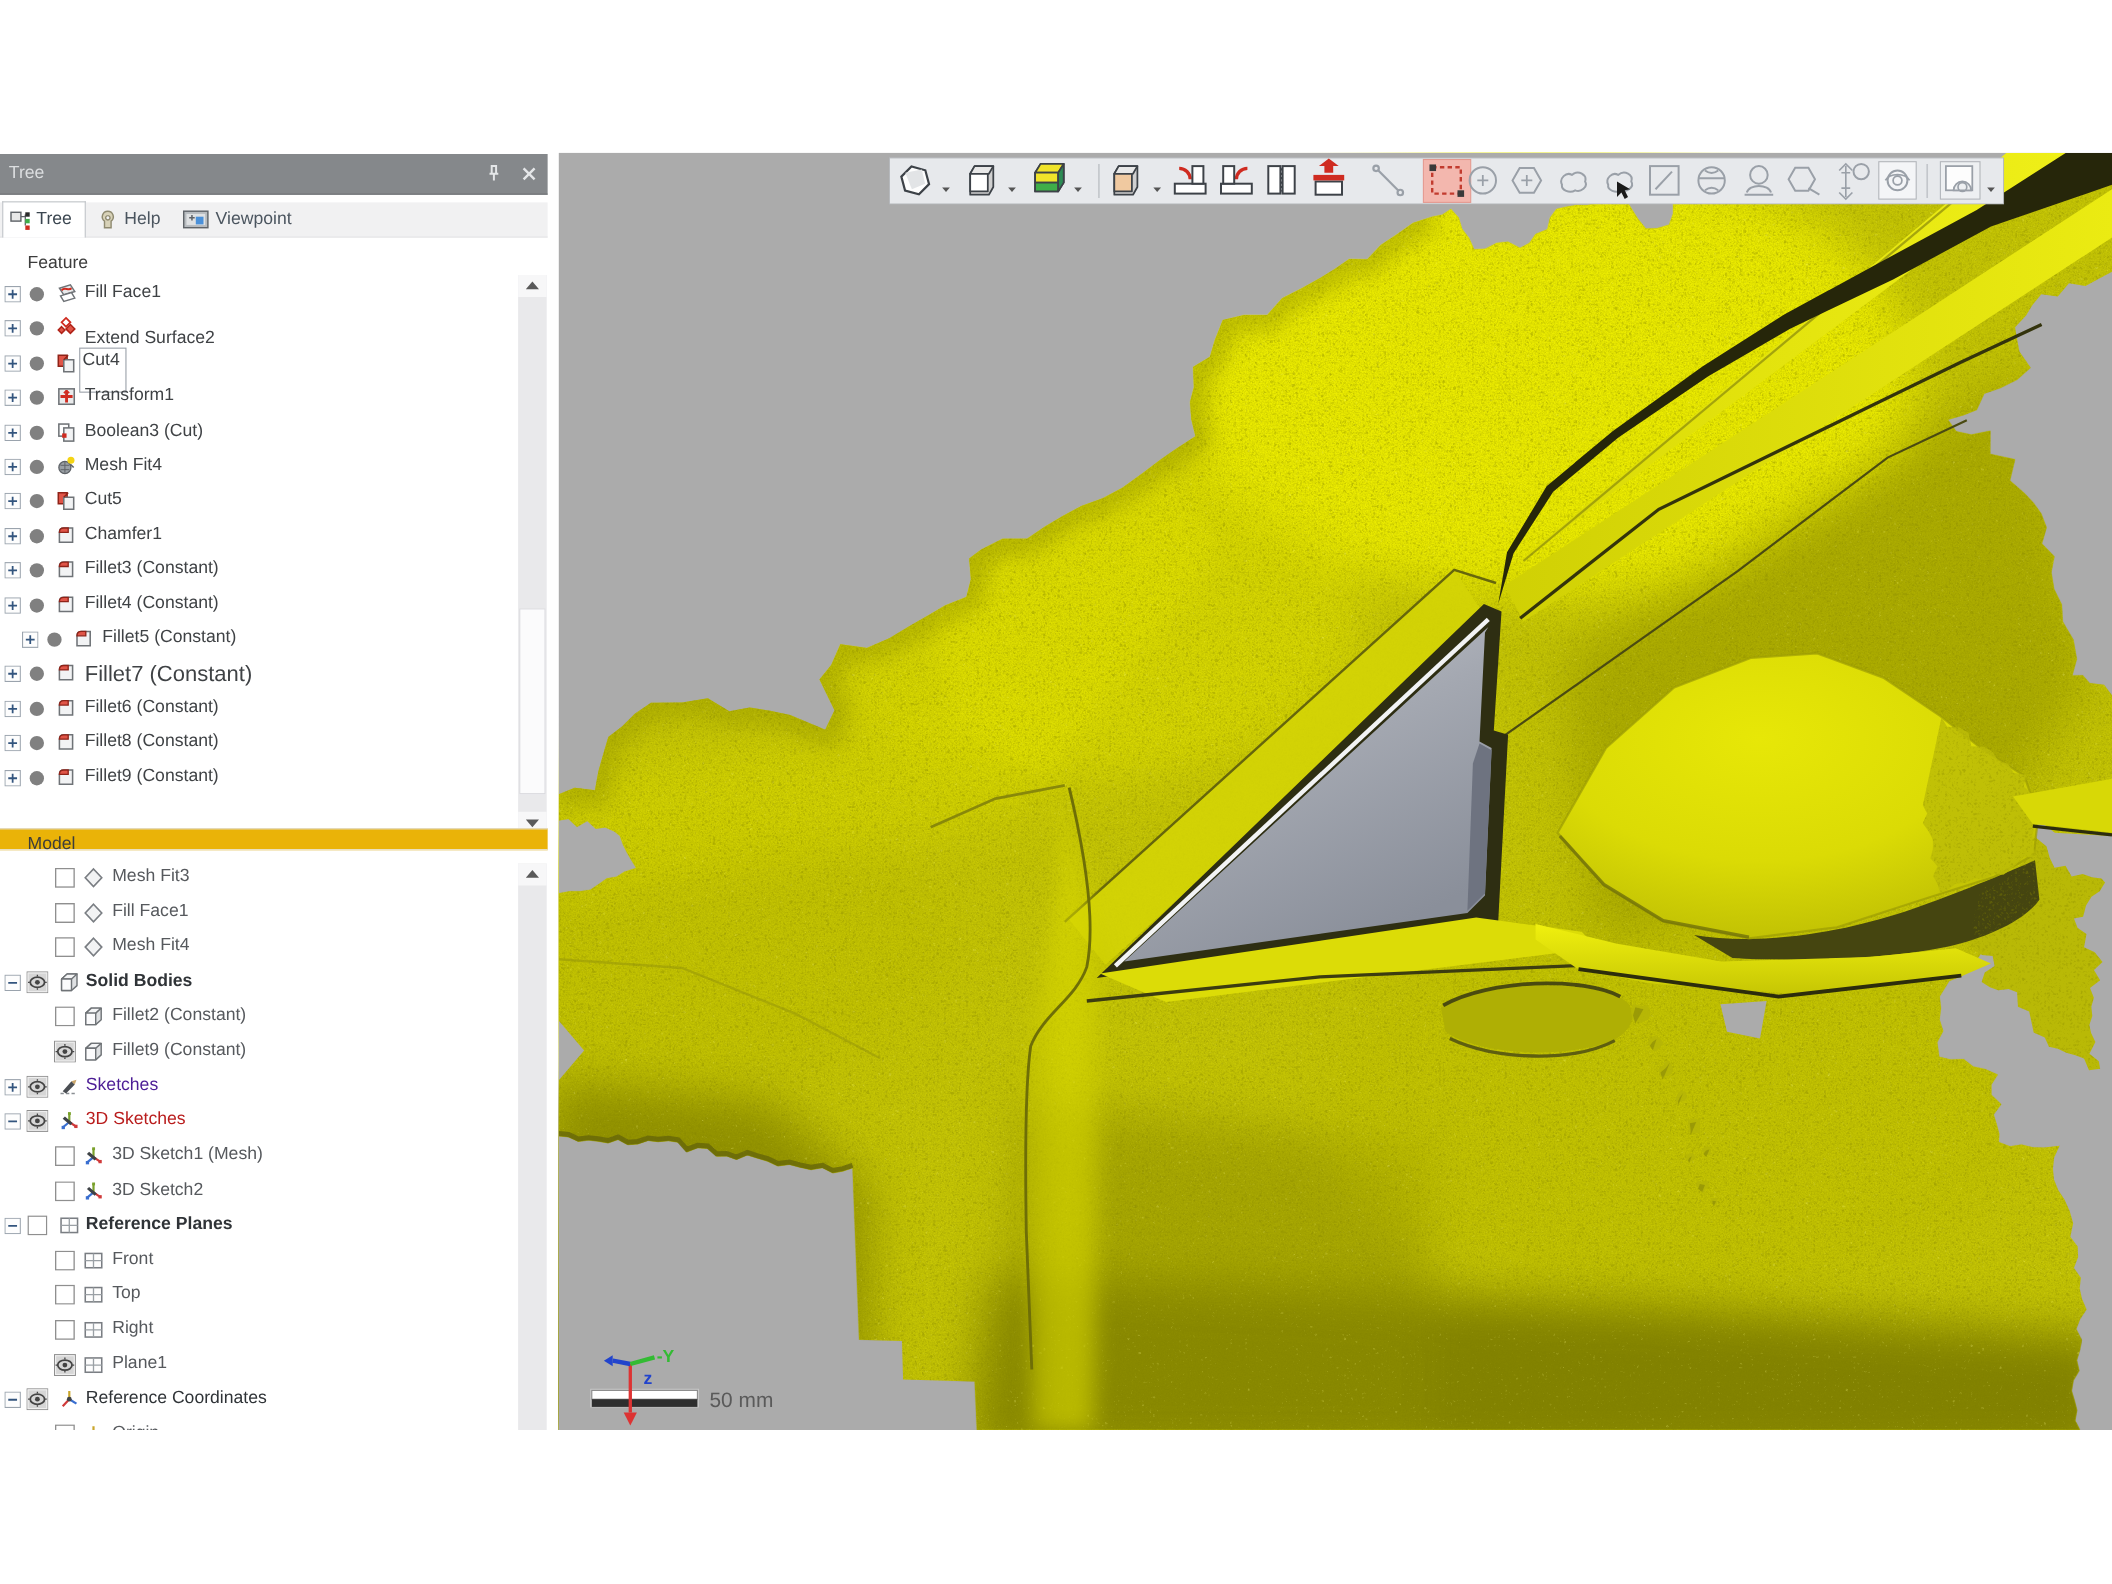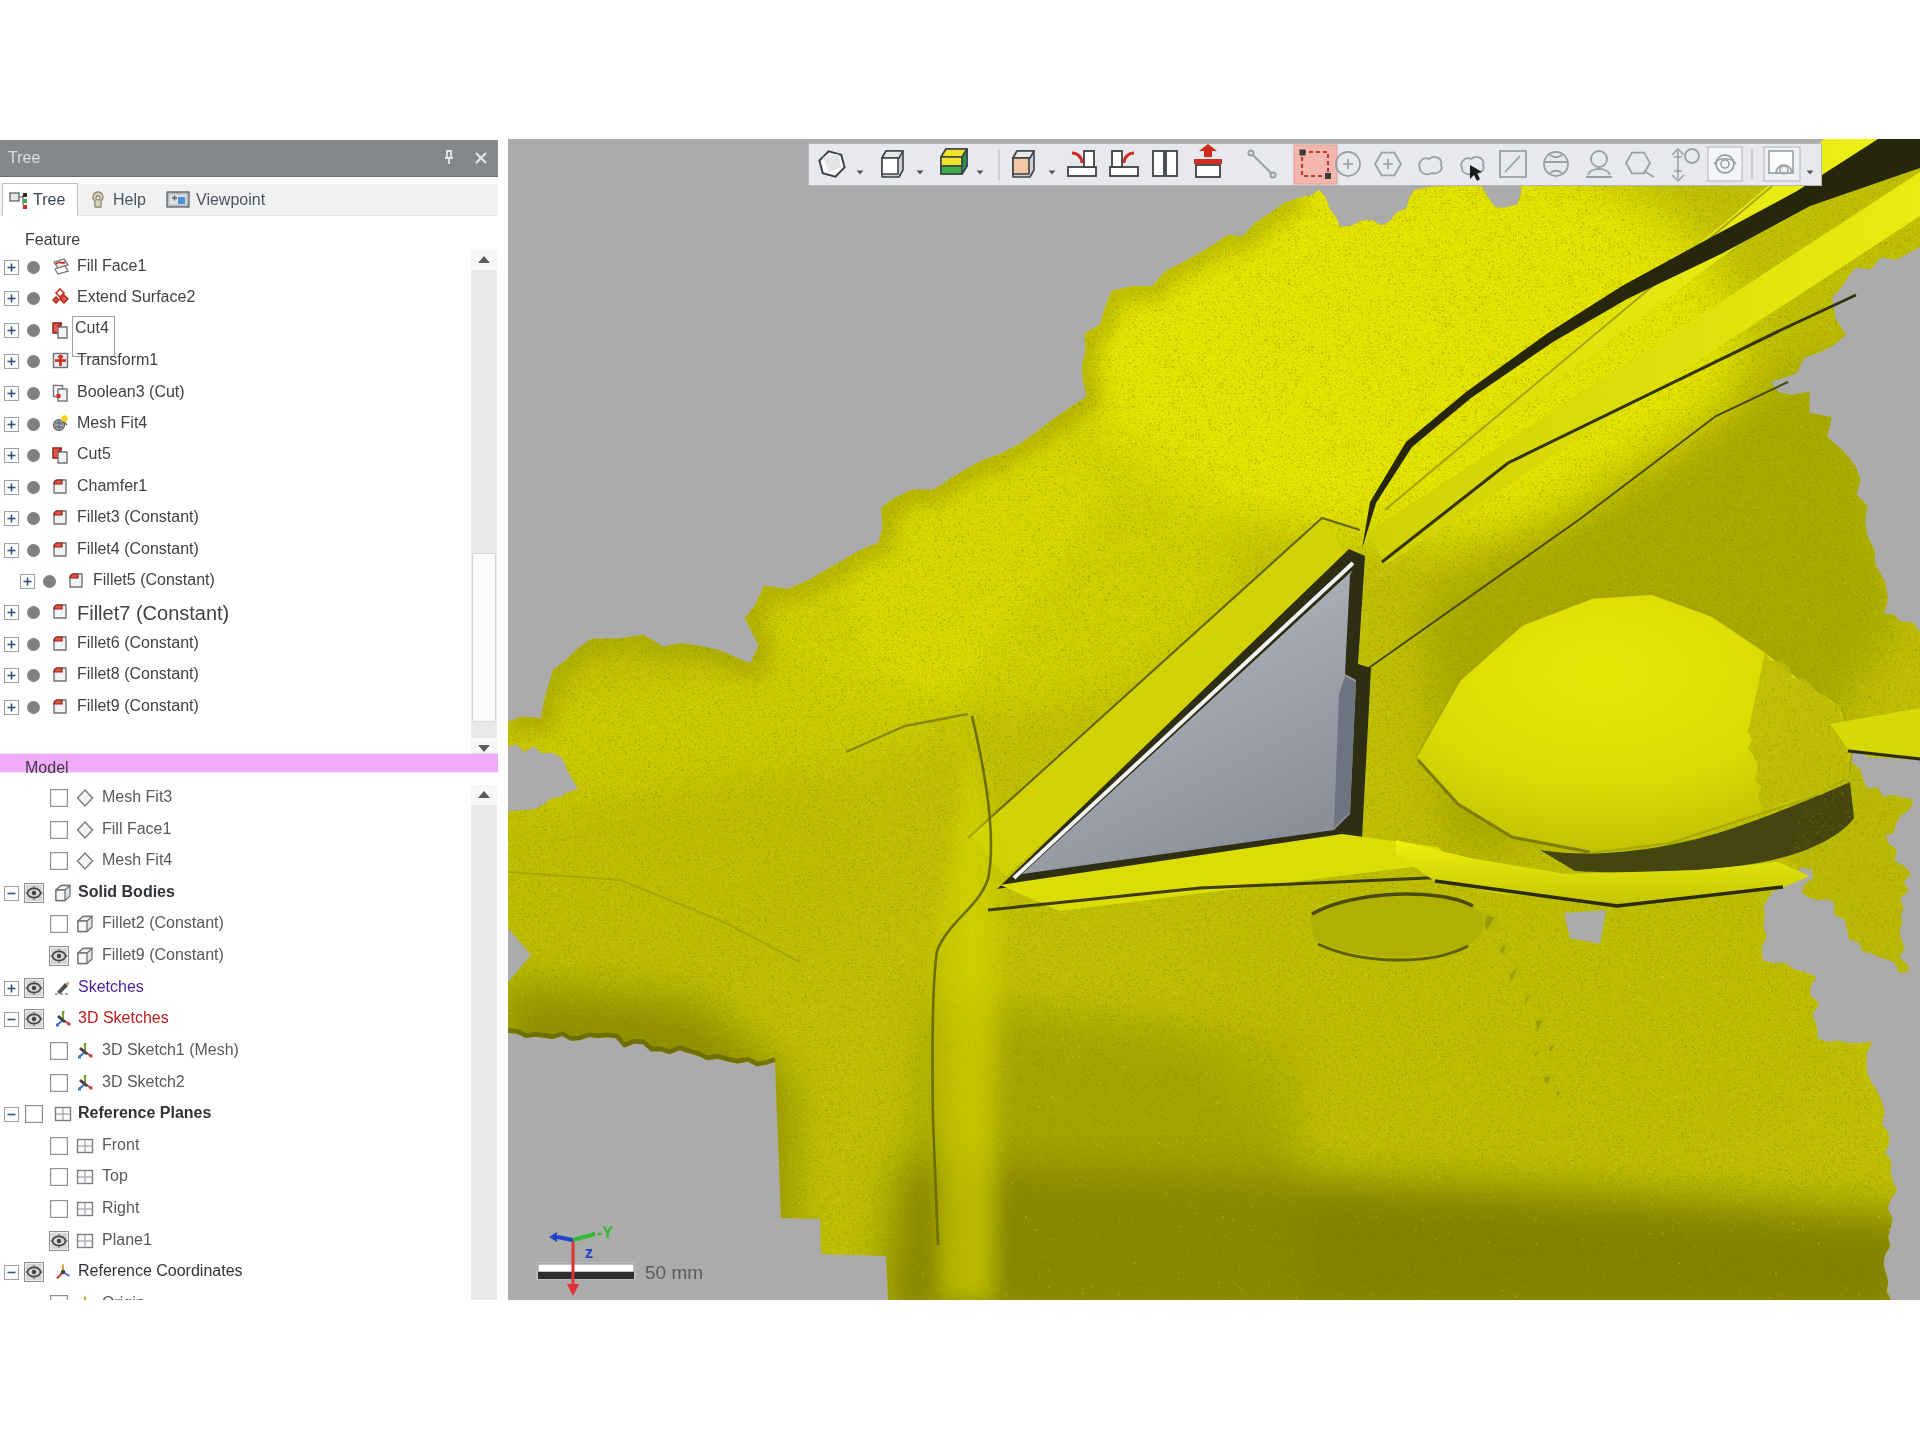--- a/index.html
+++ b/index.html
@@ -60,21 +60,21 @@
           <rect x="0.5" y="0.5" width="14" height="14" fill="#fdfdfd" stroke="#9aa3ad"></rect>
           <line x1="3.5" y1="7.5" x2="11.5" y2="7.5" stroke="#33557e" stroke-width="1.6"></line>
           <line x1="7.5" y1="3.5" x2="7.5" y2="11.5" stroke="#33557e" stroke-width="1.6"></line>
         </svg>
         <div style="position:absolute;left:27px;top:9px;width:13px;height:13px;border-radius:50%;background:#808080"></div>
         <svg width="22" height="22" viewBox="0 0 22 22" style="position:absolute;left:50px;top:4px">
           <path d="M10,2 L14,6 L10,10 L6,6 Z" fill="#fff" stroke="#cf2b20" stroke-width="1.6"></path>
           <path d="M14,8 L18,12 L14,16 L10,12 Z" fill="#e05548" stroke="#b02318" stroke-width="1.4"></path>
           <path d="M6,10 L9,13 L6,16 L3,13 Z" fill="#e05548" stroke="#b02318" stroke-width="1.4"></path>
         </svg>
-        <span style="position:absolute;left:77px;top:5px;font-size:16px;color:#3f4245">Extend Surface2</span>
+        <span style="position:absolute;left:77px;top:16px;font-size:16px;color:#3f4245">Extend Surface2</span>
       </div>
       <div style="position:absolute;left:0;top:60px;width:470px;height:31px">
         <svg width="15" height="15" viewBox="0 0 15 15" style="position:absolute;left:4px;top:8px">
           <rect x="0.5" y="0.5" width="14" height="14" fill="#fdfdfd" stroke="#9aa3ad"></rect>
           <line x1="3.5" y1="7.5" x2="11.5" y2="7.5" stroke="#33557e" stroke-width="1.6"></line>
           <line x1="7.5" y1="3.5" x2="7.5" y2="11.5" stroke="#33557e" stroke-width="1.6"></line>
         </svg>
         <div style="position:absolute;left:27px;top:9px;width:13px;height:13px;border-radius:50%;background:#808080"></div>
         <svg width="22" height="22" viewBox="0 0 22 22" style="position:absolute;left:50px;top:4px">
           <path d="M3,4 L11,4 L11,14 L3,14 Z" fill="#e05548" stroke="#8f2318" stroke-width="1.4"></path>
@@ -251,21 +251,21 @@
           <path d="M13,6 L19,13 L7,13 Z" fill="#5a5a5a"></path>
         </svg>
       </div>
       <div style="position:absolute;left:1px;top:303px;width:24px;height:169px;background:#fbfbfc;border:1px solid #dadade"></div>
       <div style="position:absolute;left:0;top:488px;width:26px;height:20px;background:#f7f7f8">
         <svg width="26" height="20" viewBox="0 0 26 20" style="position:absolute;left:0;top:0">
           <path d="M13,14 L19,7 L7,7 Z" fill="#5a5a5a"></path>
         </svg>
       </div>
     </div>
-    <div style="position:absolute;left:0;top:613px;width:498px;height:20px;background:#f0abfc;border-top:1px solid #e0e0e0;border-bottom:1px solid #ececec">
+    <div style="position:absolute;left:0;top:613px;width:498px;height:20px;background:#eab308;border-top:1px solid #e0e0e0;border-bottom:1px solid #ececec">
       <span style="position:absolute;left:25px;top:5px;font-size:16px;color:#3c3c3c">Model</span>
     </div>
     <div style="position:absolute;left:0;top:643px;width:470px;height:517px;background:#fff;overflow:hidden">
       <div style="position:absolute;left:0;top:0px;width:470px;height:31px">
         <svg width="18" height="18" viewBox="0 0 18 18" style="position:absolute;left:50px;top:6px">
           <rect x="0.5" y="0.5" width="17" height="17" fill="#fff" stroke="#8f8f8f" stroke-width="1.4"></rect>
         </svg>
         <svg width="20" height="20" viewBox="0 0 20 20" style="position:absolute;left:75px;top:5px">
           <path d="M10,2 L17.5,10 L10,18 L2.5,10 Z" fill="#f2f3f4" stroke="#7a7e83" stroke-width="1.5"></path>
         </svg>

